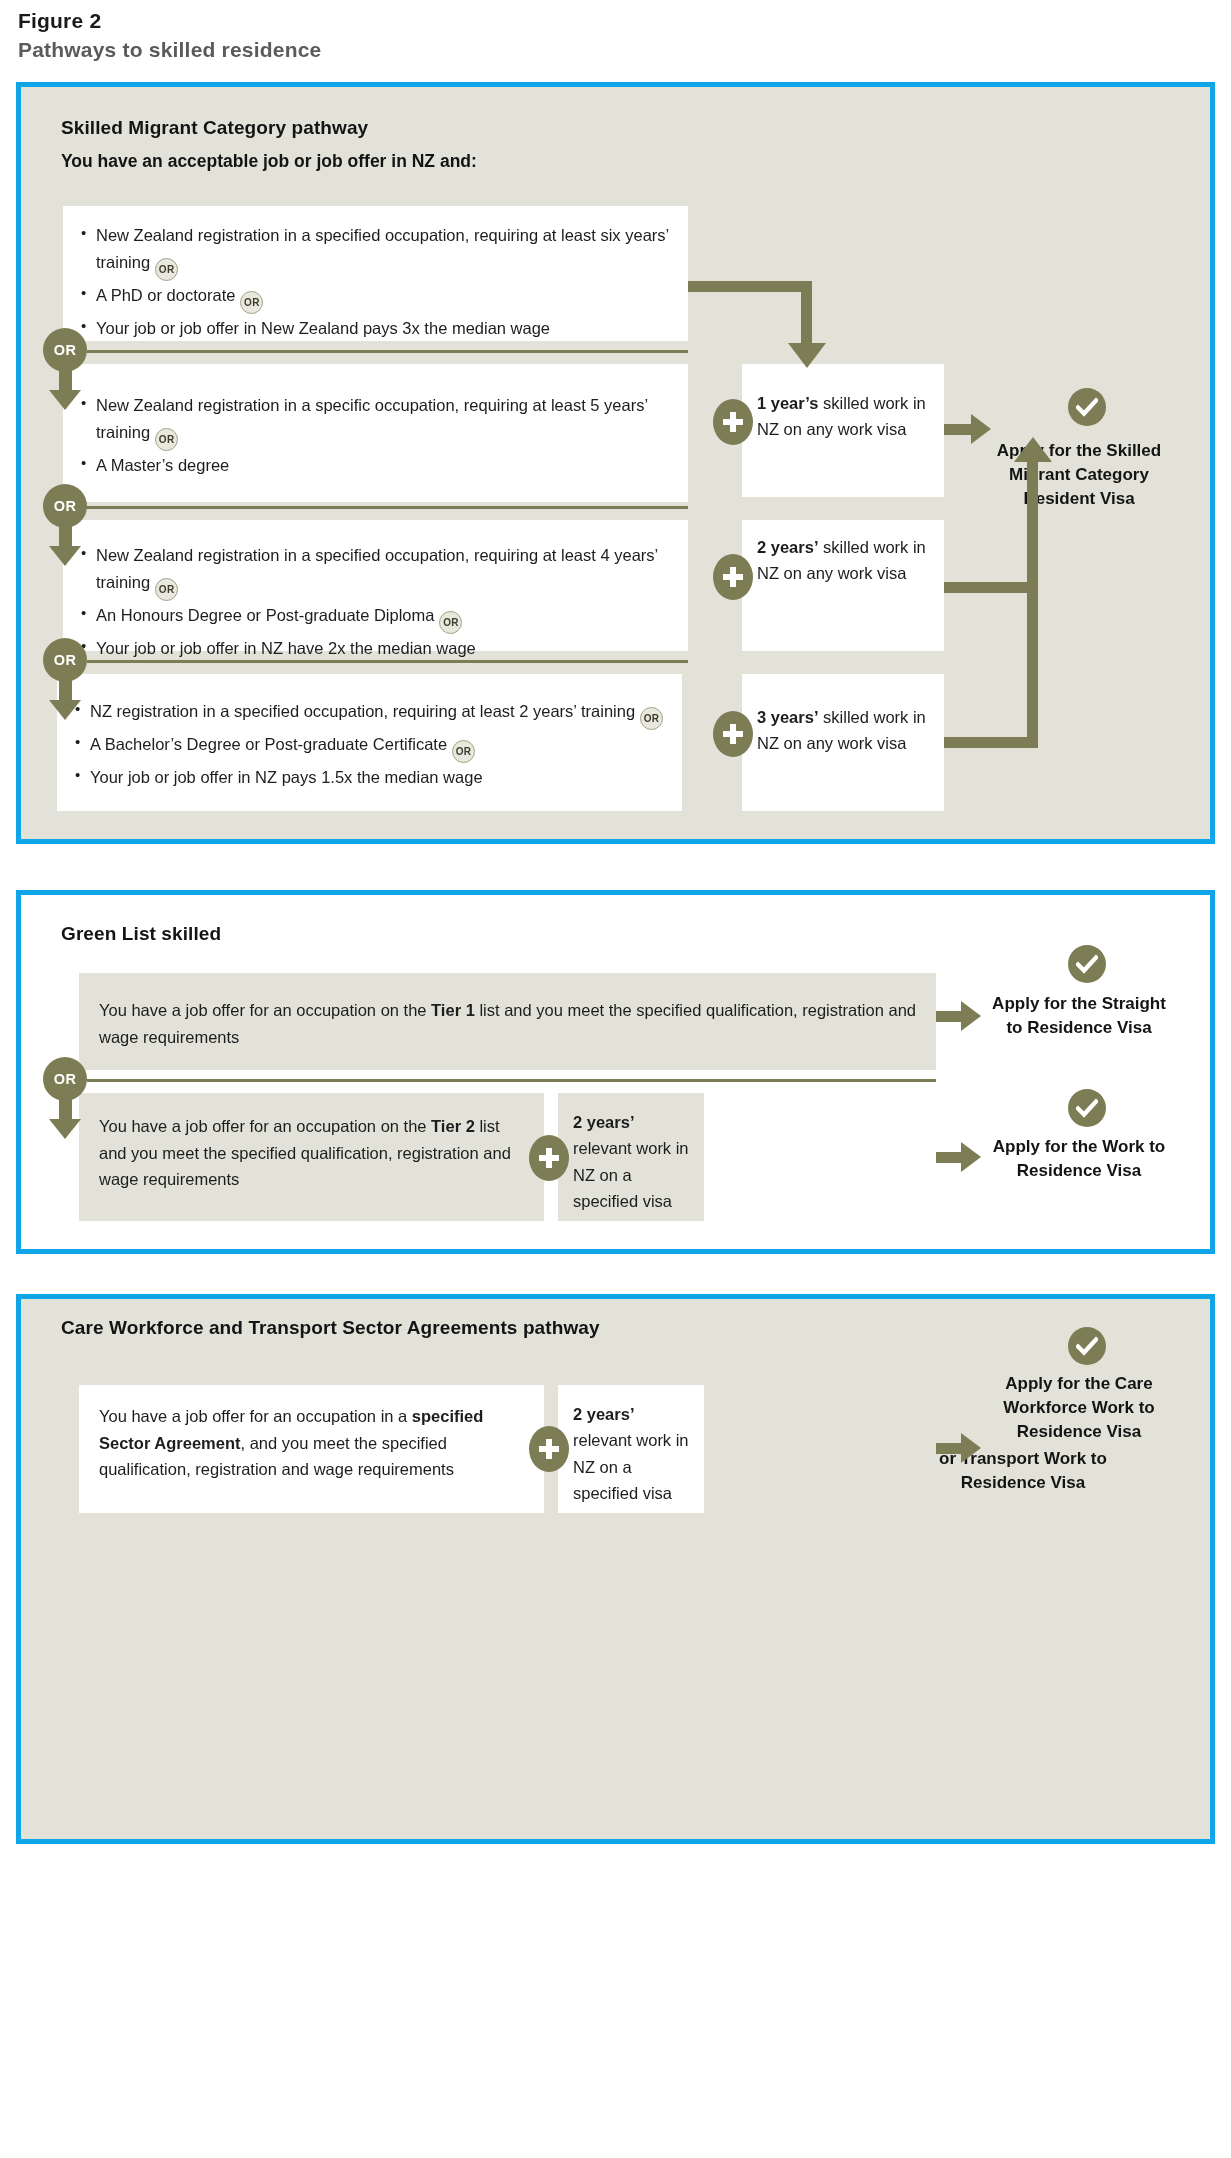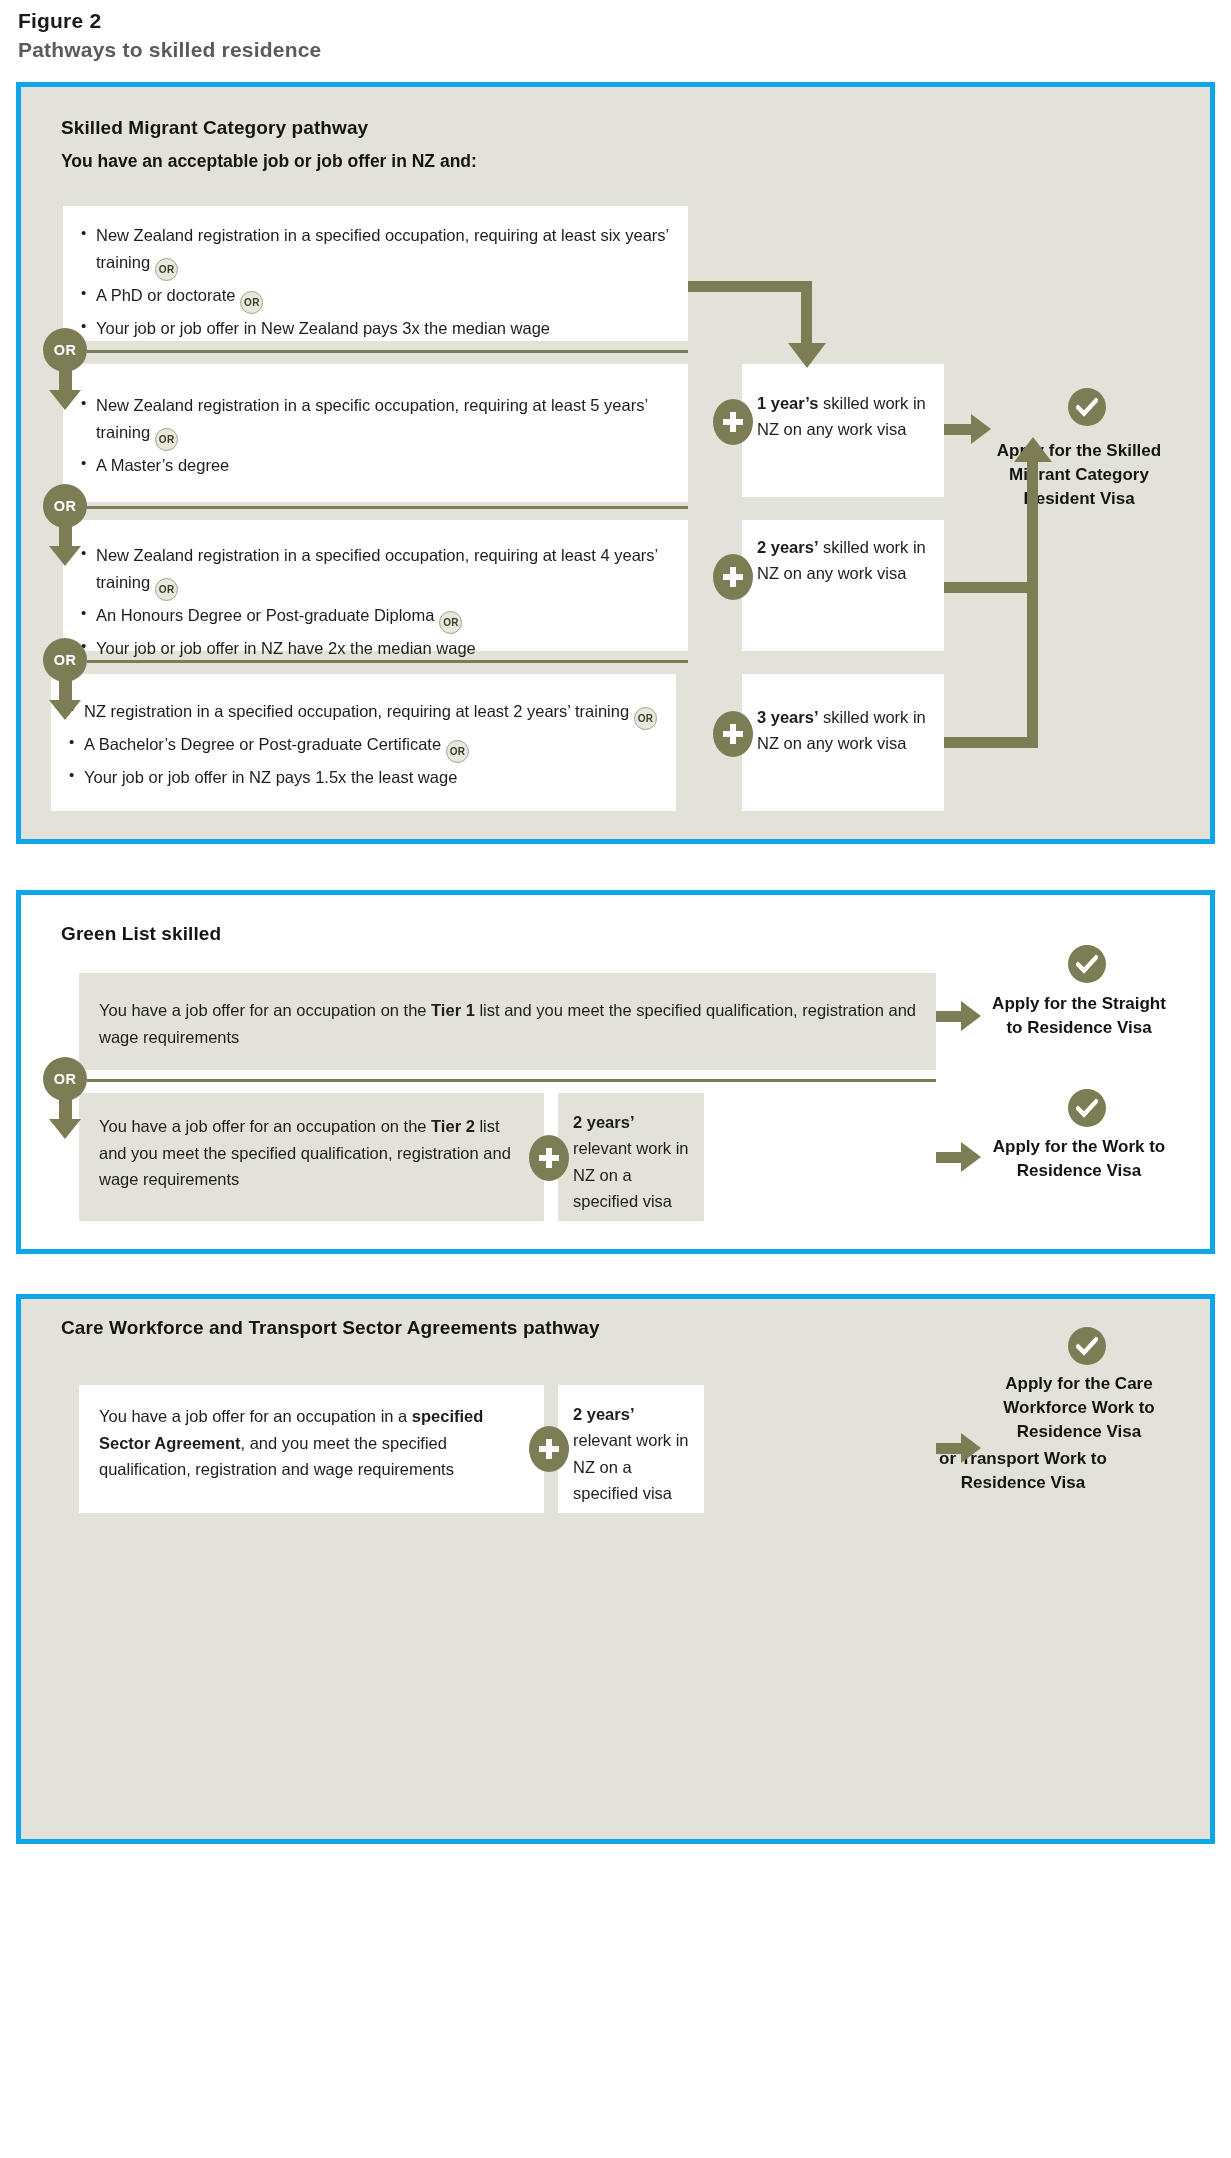--- a/index.html
+++ b/index.html
@@ -205,26 +205,26 @@
     <div class="dur" style="">
       <b>2 years’</b><span> skilled work in NZ on any work visa</span>
     </div>
   </div>
 
   <div class="or-line" style="left:66px; top:573px; width:601px;"></div>
   <div class="or-badge" style="left:22px; top:551px;">OR</div>
   <div class="or-stem" style="left:37.5px; top:590px; height:26px;"></div>
   <div class="or-tip" style="left:28px; top:613px;"></div>
 
-  <div class="box white" style="left:30px; top:587px; width:625px; height:137px;">
+  <div class="box white" style="left:36px; top:587px; width:625px; height:137px;">
     <div class="crit" style="padding-top:24px;">
       <ul>
         <li><span>NZ registration in a specified occupation, requiring at least 2 years’ training</span><span class="or-pill">OR</span></li>
         <li><span>A Bachelor’s Degree or Post-graduate Certificate</span><span class="or-pill">OR</span></li>
-        <li><span>Your job or job offer in NZ pays 1.5x the least wage</span></li>
+        <li><span>Your job or job offer in NZ pays 1.5x the median wage</span></li>
       </ul>
     </div>
   </div>
   <div class="plus-badge" style="left:692px; top:624px;"></div>
   <div class="box white" style="left:721px; top:587px; width:202px; height:137px;">
     <div class="dur" style="padding-top:30px;">
       <b>3 years’</b><span> skilled work in NZ on any work visa</span>
     </div>
   </div>
 

